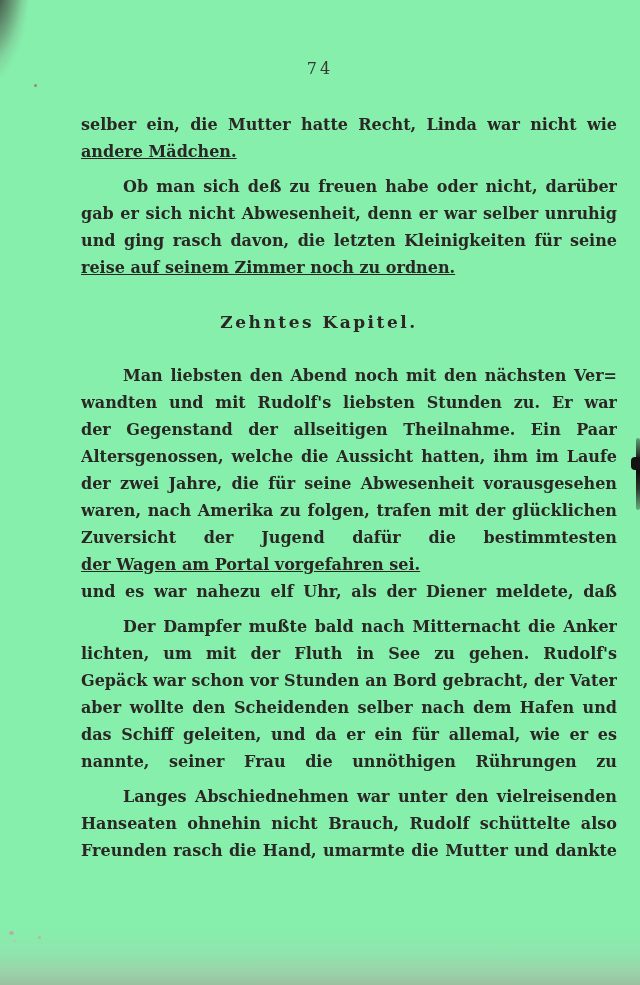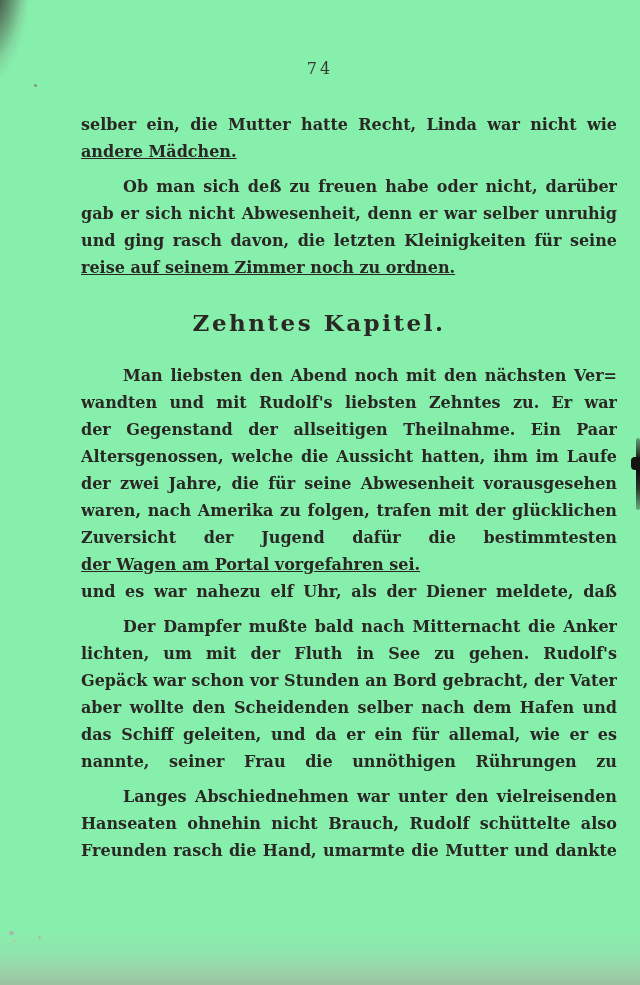--- a/index.html
+++ b/index.html
@@ -43,21 +43,21 @@
     overflow: hidden;
     text-align: justify;
     text-align-last: justify;
   }
   .line.endline { text-align-last: left; text-decoration: underline; }
   .line.indent { padding-left: 42px; }
   .heading {
     margin: 28px 60px 26px 0;
     text-align: center;
     letter-spacing: 2.5px;
-    font-size: 23px;
+    font-size: 17px;
     line-height: 27px;
     font-weight: bold;
     color: #2a2724;
   }
   
   .smudge-top-left {
     position: absolute;
     left: -10px; top: -12px;
     width: 34px; height: 92px;
     background: radial-gradient(ellipse at 0% 0%,
@@ -136,21 +136,21 @@
       </div>
       <div class="paragraph">
         <div class="line indent">Ob man sich deß zu freuen habe oder nicht, darüber</div>
         <div class="line">gab er sich nicht Abwesenheit, denn er war selber unruhig</div>
         <div class="line">und ging rasch davon, die letzten Kleinigkeiten für seine Ab=</div>
         <div class="line endline">reise auf seinem Zimmer noch zu ordnen.</div>
       </div>
       <div class="heading">Zehntes Kapitel.</div>
       <div class="paragraph">
         <div class="line indent">Man liebsten den Abend noch mit den nächsten Ver=</div>
-        <div class="line">wandten und mit Rudolf's liebsten Zehntes zu. Er war</div>
+        <div class="line">wandten und mit Rudolf's liebsten Stunden zu. Er war</div>
         <div class="line">der Gegenstand der allseitigen Theilnahme. Ein Paar seiner</div>
         <div class="line">Altersgenossen, welche die Aussicht hatten, ihm im Laufe</div>
         <div class="line">der zwei Jahre, die für seine Abwesenheit vorausgesehen</div>
         <div class="line">waren, nach Amerika zu folgen, trafen mit der glücklichen</div>
         <div class="line">Zuversicht der Jugend dafür die bestimmtesten Verabredungen,</div>
         <div class="line endline">der Wagen am Portal vorgefahren sei.</div>
         <div class="line">und es war nahezu elf Uhr, als der Diener meldete, daß</div>
       </div>
       <div class="paragraph">
         <div class="line indent">Der Dampfer mußte bald nach Mitternacht die Anker</div>

